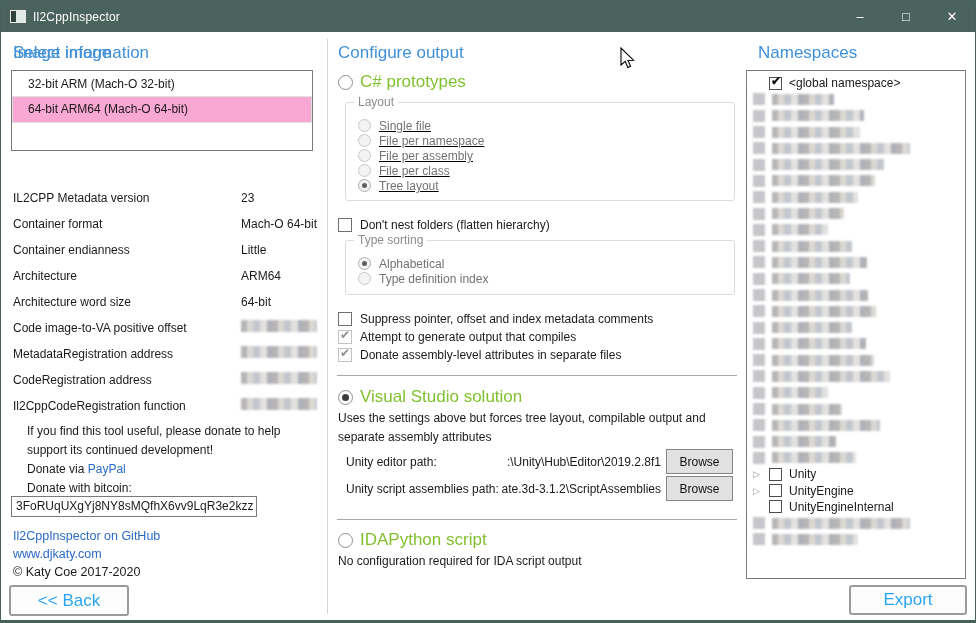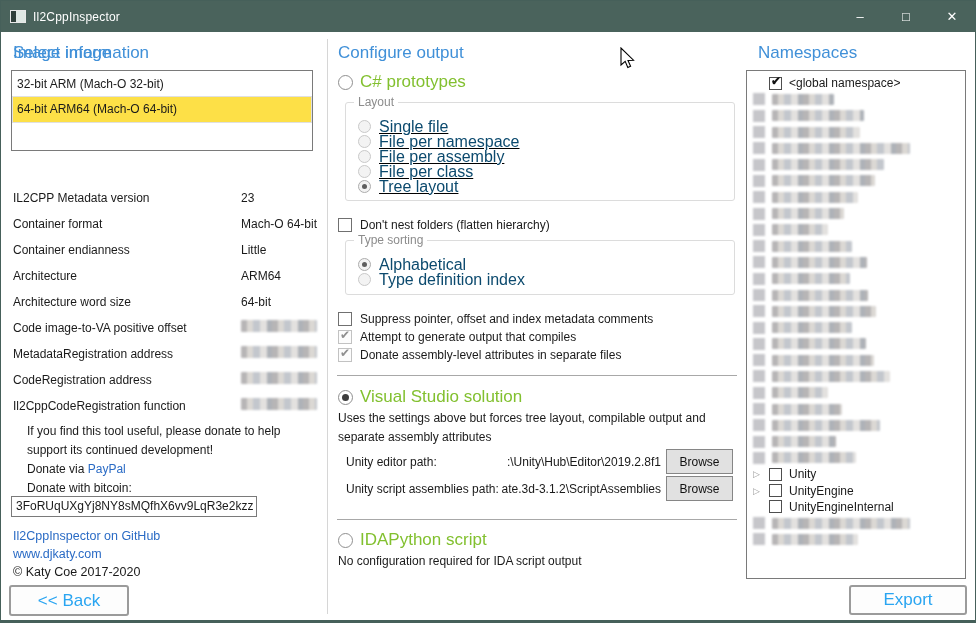--- a/index.html
+++ b/index.html
@@ -23,22 +23,22 @@
   
   .rchip { display:inline-block; height:12px; border-radius:1px; vertical-align:middle;
     background:repeating-linear-gradient(90deg,#b7b5b6 0 6px,#dbd8d4 6px 12px,#c3c7cd 12px 19px,#e3e1df 19px 26px,#aeb2b8 26px 31px);
     filter:blur(1.3px); }
   .rbox { display:none; width:12px; height:12px; margin-right:7px; background:#c6c6ca; filter:blur(1.2px); flex:none; }
 
   
   .col-left { position:absolute; left:10px; top:0; width:310px; height:100%; }
   .col-left .section { position:absolute; left:2px; top:10px; }
   .listbox { position:absolute; left:0; top:37px; width:302px; height:81px; border:1px solid #7a7a7a; background:#fff; padding-top:1px; }
-  .lb-item { height:25px; line-height:24px; font-size:12px; color:#1a1a1a; padding-left:4px; margin:0 1px; cursor:default; }
-  .lb-item.selected { background:#fde047; outline:1px solid #e0e0e0; }
+  .lb-item { height:25px; line-height:24px; font-size:12px; color:#1a1a1a; padding-left:15px; margin:0 1px; cursor:default; }
+  .lb-item.selected { background:#f9a8d4; outline:1px solid #e0e0e0; }
   .imginfo-title { position:absolute; left:2px; top:123px; }
   .info-rows { position:absolute; left:2px; top:154px; width:306px; }
   .info-row { height:26px; position:relative; font-size:12px; color:#1a1a1a; }
   .info-row .lbl { position:absolute; left:0; top:4px; }
   .info-row .val { position:absolute; left:228px; top:4px; }
   .info-row .rchip { display:none; position:absolute; left:228px; top:3px; }
   .info-row.redacted .rchip { display:inline-block; }
   .donate { position:absolute; left:16px; top:389px; font-size:12px; color:#1a1a1a; line-height:19px; }
   .btc-box { position:absolute; left:0px; top:463px; width:246px; height:21px; border:1px solid #7a7a7a; font-size:12px; color:#1a1a1a; line-height:19px; padding:0 4px; white-space:nowrap; overflow:hidden; background:#fff; }
   .l-links { position:absolute; left:2px; top:494px; font-size:12.5px; line-height:18px; }
@@ -50,21 +50,21 @@
   .col-mid { position:absolute; left:336px; top:0; width:402px; height:100%; }
   .col-mid .section { position:absolute; left:1px; top:10px; }
   .opt-row { position:absolute; display:flex; align-items:center; gap:7px; }
   .opt-label { font-size:17px; color:#82c02f; }
   .radio-big { width:15px; height:15px; border:1px solid #8f8f8f; border-radius:50%; background:#fff; position:relative; flex:none; }
   .opt-row .dot, .radio-sm .dot { display:none; }
   .opt-row.on .dot { display:block; position:absolute; left:3px; top:3px; width:7px; height:7px; border-radius:50%; background:#3d3d3d; }
   .groupbox { position:absolute; border:1px solid #dcdcdc; border-radius:3px; }
   .groupbox .gb-label { position:absolute; top:-8px; left:8px; background:#fff; padding:0 4px; font-size:12px; color:#8c8c8c; }
   .radio-items { padding:16px 0 0 12px; }
-  .radio-item { display:flex; align-items:center; gap:8px; height:15px; font-size:16px; color:#0c4a6e; }
+  .radio-item { display:flex; align-items:flex-start; gap:8px; height:15px; font-size:12px; color:#737373; }
   .radio-sm { width:13px; height:13px; border:1px solid #c9c9c9; border-radius:50%; background:#f3f3f3; position:relative; flex:none; }
   .radio-item.on .radio-sm { border-color:#adadad; }
   .radio-item.on .dot { display:block; position:absolute; left:3px; top:3px; width:5px; height:5px; border-radius:50%; background:#5e5e5e; }
   .cbx-row { display:flex; align-items:flex-end; gap:8px; font-size:12px; color:#1a1a1a; }
   .cb-box { width:14px; height:14px; border:1px solid #707070; background:#fff; position:relative; flex:none; }
   .cb-box .check { display:none; }
   .cbx-row.checked .cb-box { border-color:#c2c2c2; background:#fcfcfc; }
   .cbx-row.checked .check { display:block; position:absolute; left:1px; top:-3px; font-size:12px; color:#8f8f8f; }
   .cbx-list { position:absolute; left:1px; top:275px; }
   .cbx-list .cbx-row { height:18px; }

